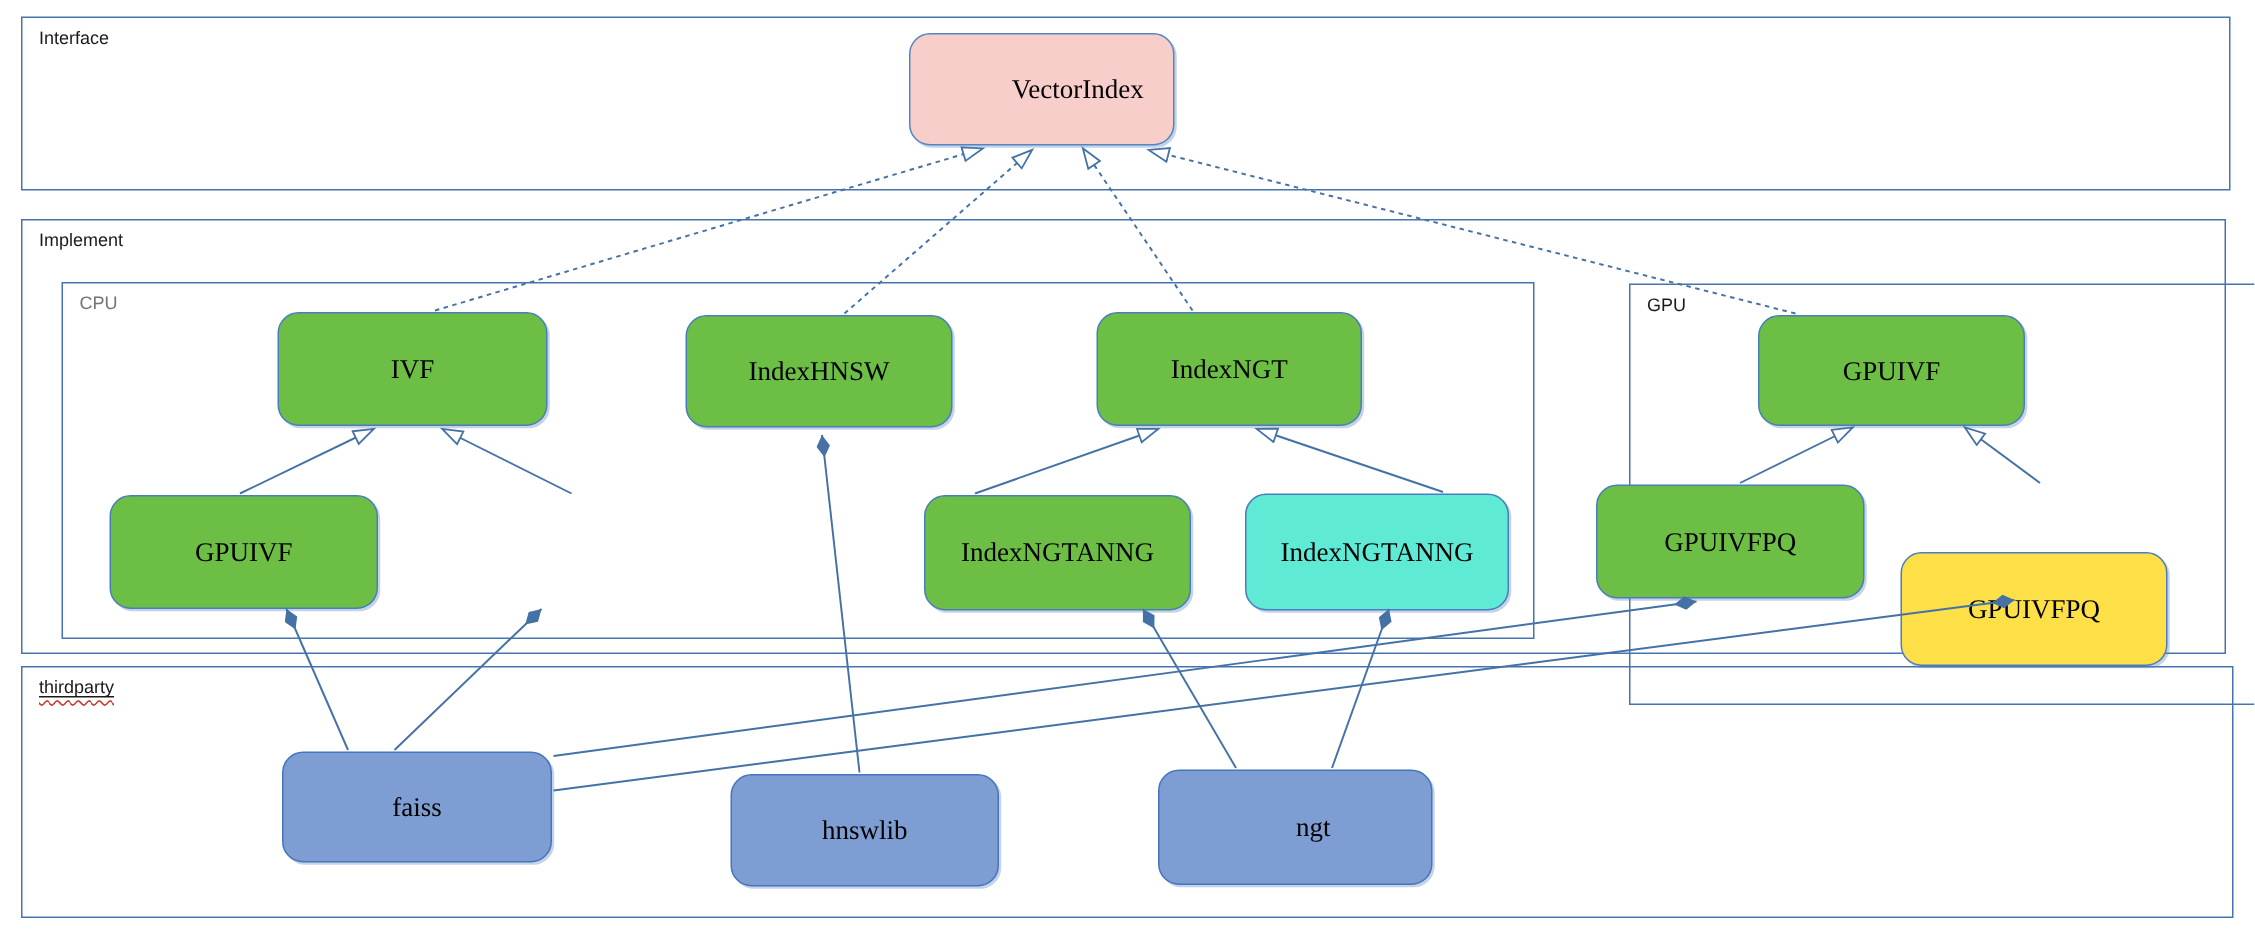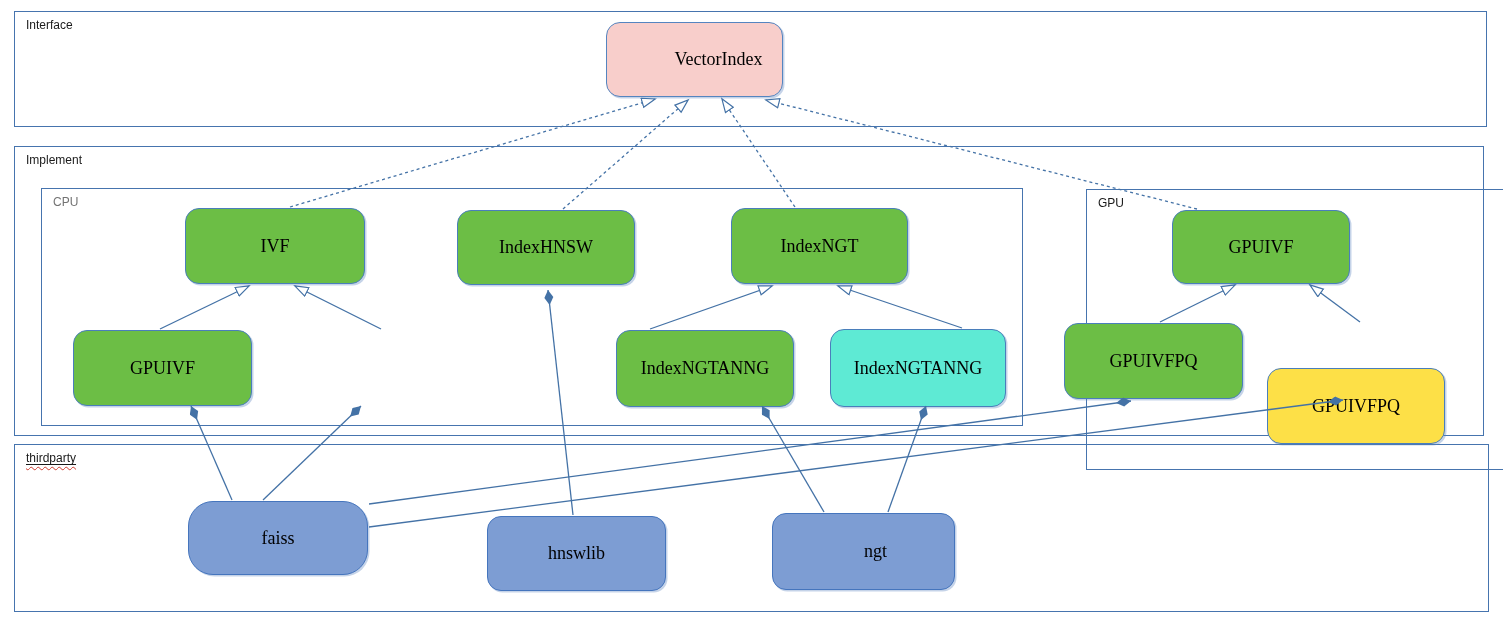--- a/index.html
+++ b/index.html
@@ -95,21 +95,21 @@
     </div>
     <div class="node" style="left: 830px; top: 329px; width: 176px; height: 78px; background: #5eead4; border-color: rgb(74, 126, 187); color: rgb(0, 0, 0);">
       <span>IndexNGTANNG</span>
     </div>
     <div class="node" style="left: 1064px; top: 323px; width: 179px; height: 76px; background: rgb(108, 190, 69); border-color: rgb(74, 126, 187); color: rgb(0, 0, 0);">
       <span>GPUIVFPQ</span>
     </div>
     <div class="node" style="left: 1267px; top: 323px; width: 178px; height: 76px; background: #fde047; border-color: rgb(74, 126, 187); color: rgb(0, 0, 0); margin-top: 45px;">
       <span>GPUIVFPQ</span>
     </div>
-    <div class="node" style="left: 188px; top: 501px; width: 180px; height: 74px; background: rgb(125, 157, 211); border-color: rgb(69, 117, 189); color: rgb(0, 0, 0); border-radius: 25px;">
+    <div class="node" style="left: 188px; top: 501px; width: 180px; height: 74px; background: rgb(125, 157, 211); border-color: rgb(69, 117, 189); color: rgb(0, 0, 0);">
       <span>faiss</span>
     </div>
     <div class="node" style="left: 487px; top: 516px; width: 179px; height: 75px; background: rgb(125, 157, 211); border-color: rgb(69, 117, 189); color: rgb(0, 0, 0);">
       <span>hnswlib</span>
     </div>
     <div class="node" style="left: 772px; top: 513px; width: 183px; height: 77px; background: rgb(125, 157, 211); border-color: rgb(69, 117, 189); color: rgb(0, 0, 0); padding-left: 24px;">
       <span>ngt</span>
     </div>
     <svg id="edges" width="1503" height="628">
       <defs>

